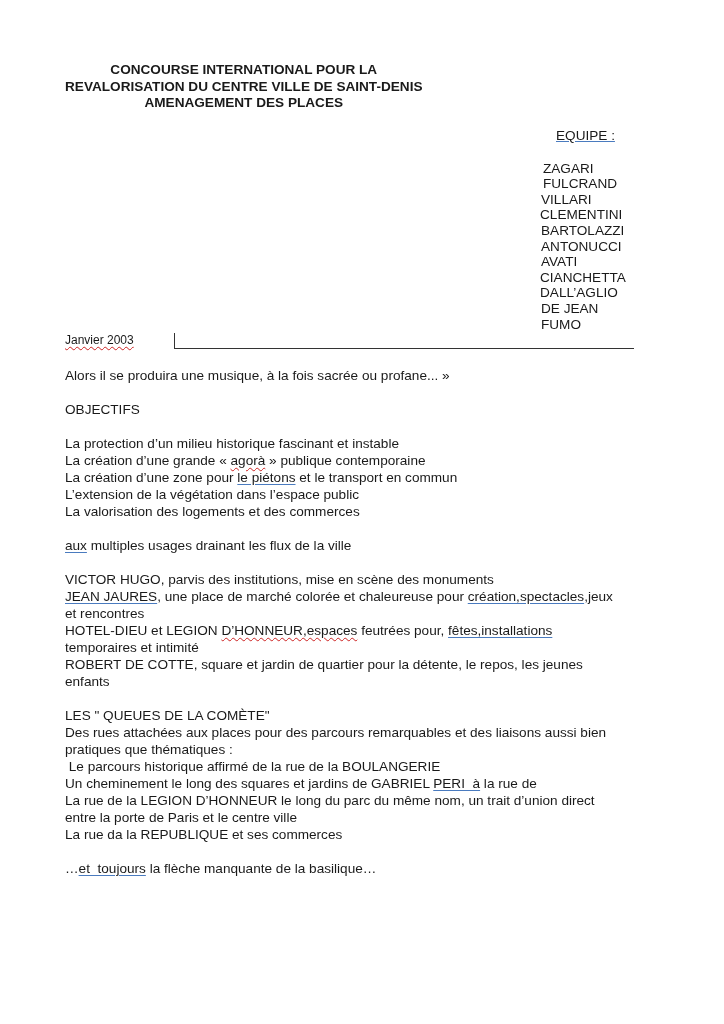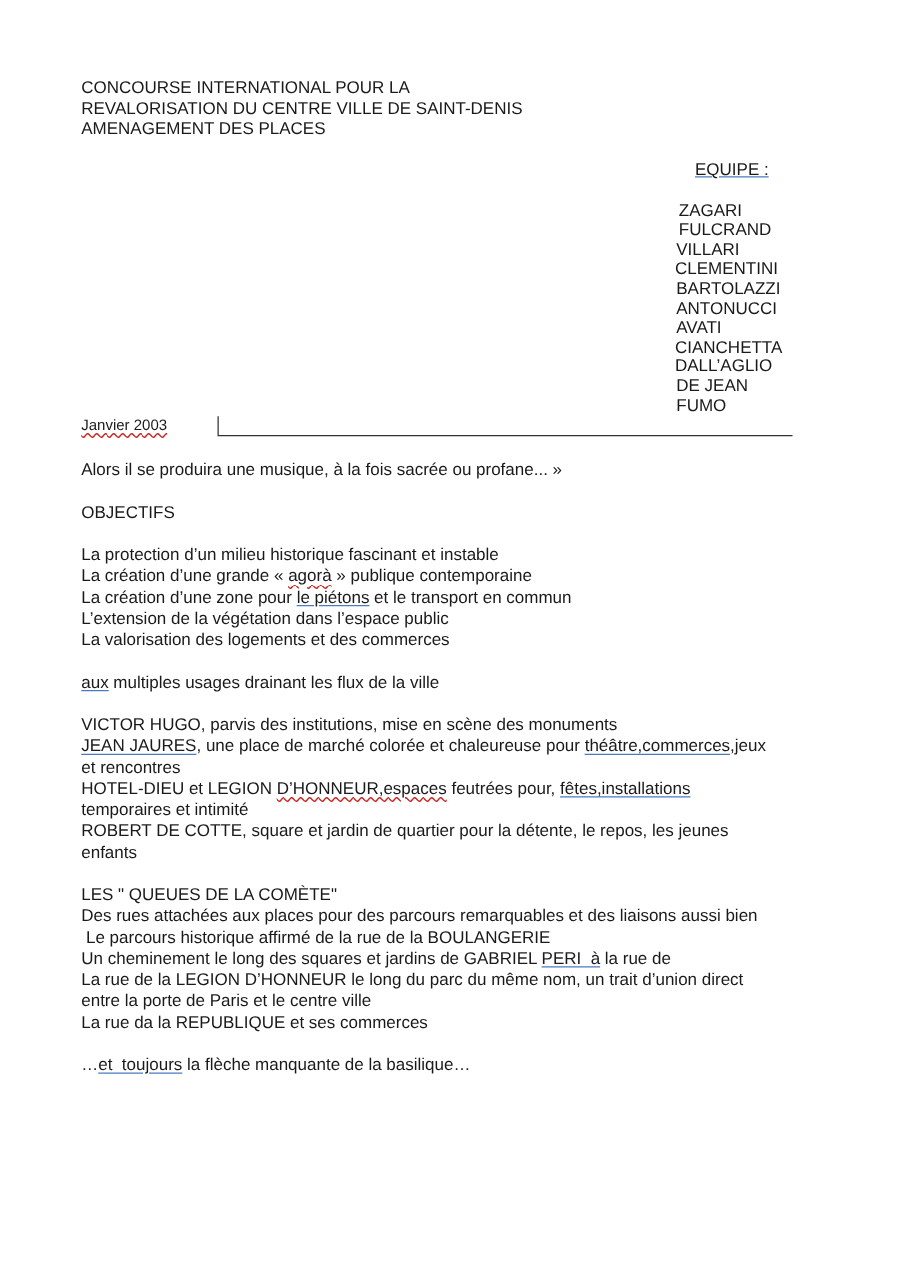--- a/index.html
+++ b/index.html
@@ -1,19 +1,19 @@
 <!DOCTYPE html>
 <html><head>
 <meta charset="utf-8">
 <style>
   html, body { margin: 0; padding: 0; background: #ffffff; }
   body { width: 724px; height: 1024px; position: relative; overflow: hidden;
          font-family: "Liberation Sans", sans-serif; color: #1a1a1a; }
   .page { position: absolute; left: 0; top: 0; width: 724px; height: 1024px; }
-  .title { position: absolute; left: 65px; top: 62px; font-weight: normal; font-size: 13.6px; line-height: 16.5px; }
+  .title { position: absolute; left: 65px; top: 62px; font-weight: bold; font-size: 13.6px; line-height: 16.5px; text-align: center; }
   .title div { white-space: nowrap; }
   .team { position: absolute; left: 540px; top: 128px; font-size: 13.6px; line-height: 15.6px; }
   .team-head { margin-left: 16px; text-decoration: underline; text-decoration-color: #4a7bbf; margin-bottom: 17px; }
   .team-list div { white-space: nowrap; }
   .date-row { position: absolute; left: 65px; top: 333px; width: 570px; height: 16px; font-size: 12px; }
   .date-text { position: absolute; left: 0; top: 0; text-decoration: underline wavy #cc2222; text-decoration-thickness: 1px; text-underline-offset: 2px; }
   .date-bar { position: absolute; left: 109px; top: 0; width: 1px; height: 15px; background: #333; }
   .date-line { position: absolute; left: 109px; top: 15px; width: 460px; height: 1px; background: #333; }
   .body { position: absolute; left: 65px; top: 367px; width: 600px; font-size: 13.6px; line-height: 17px; }
   .body p { margin: 0; white-space: nowrap; }
@@ -64,30 +64,31 @@
     <p>La protection d’un milieu historique fascinant et instable</p>
     <p><span>La création d’une grande « </span><span class="u-red">agorà</span><span> » publique contemporaine</span></p>
     <p><span>La création d’une zone pour </span><span class="u-blue">le piétons</span><span> et le transport en commun</span></p>
     <p>L’extension de la végétation dans l’espace public</p>
     <p>La valorisation des logements et des commerces</p>
     <div class="gap"></div>
 
     <p><span class="u-blue">aux</span><span> multiples usages drainant les flux de la ville</span></p>
     <div class="gap"></div>
     <p>VICTOR HUGO, parvis des institutions, mise en scène des monuments</p>
-    <p><span class="u-blue">JEAN  JAURES</span><span>, une place de marché colorée et chaleureuse pour </span><span class="u-blue">théâtre,commerces</span><span>,jeux</span></p>
+    <p><span class="u-blue">JEAN  JAURES</span><span>, une place de marché colorée et chaleureuse pour </span><span class="u-blue">création,spectacles</span><span>,jeux</span></p>
     <p>et rencontres</p>
     <p><span>HOTEL-DIEU et LEGION </span><span class="u-red">D’HONNEUR,espaces</span><span> feutrées pour, </span><span class="u-blue">fêtes,installations</span></p>
     <p>temporaires et intimité</p>
     <p>ROBERT DE COTTE, square et jardin de quartier pour la détente, le repos, les jeunes</p>
     <p>enfants</p>
     <div class="gap"></div>
 
     <p>LES " QUEUES DE LA COMÈTE"</p>
     <p>Des rues attachées aux places pour des parcours remarquables et des liaisons aussi bien</p>
+    <p>pratiques que thématiques :</p>
     <p style="white-space:pre"> Le parcours historique affirmé de la rue de la BOULANGERIE</p>
     <p><span>Un cheminement le long des squares et jardins de GABRIEL </span><span class="u-blue" style="white-space:pre">PERI  à</span><span> la rue de</span></p>
     <p>La rue de la LEGION D’HONNEUR le long du parc du même nom, un trait d’union direct</p>
     <p>entre la porte de Paris et le centre ville</p>
     <p>La rue da la REPUBLIQUE et ses commerces</p>
     <div class="gap"></div>
 
     <p><span>…</span><span class="u-blue" style="white-space:pre">et  toujours</span><span> la flèche manquante de la basilique…</span></p>
   </div>
 </div>

